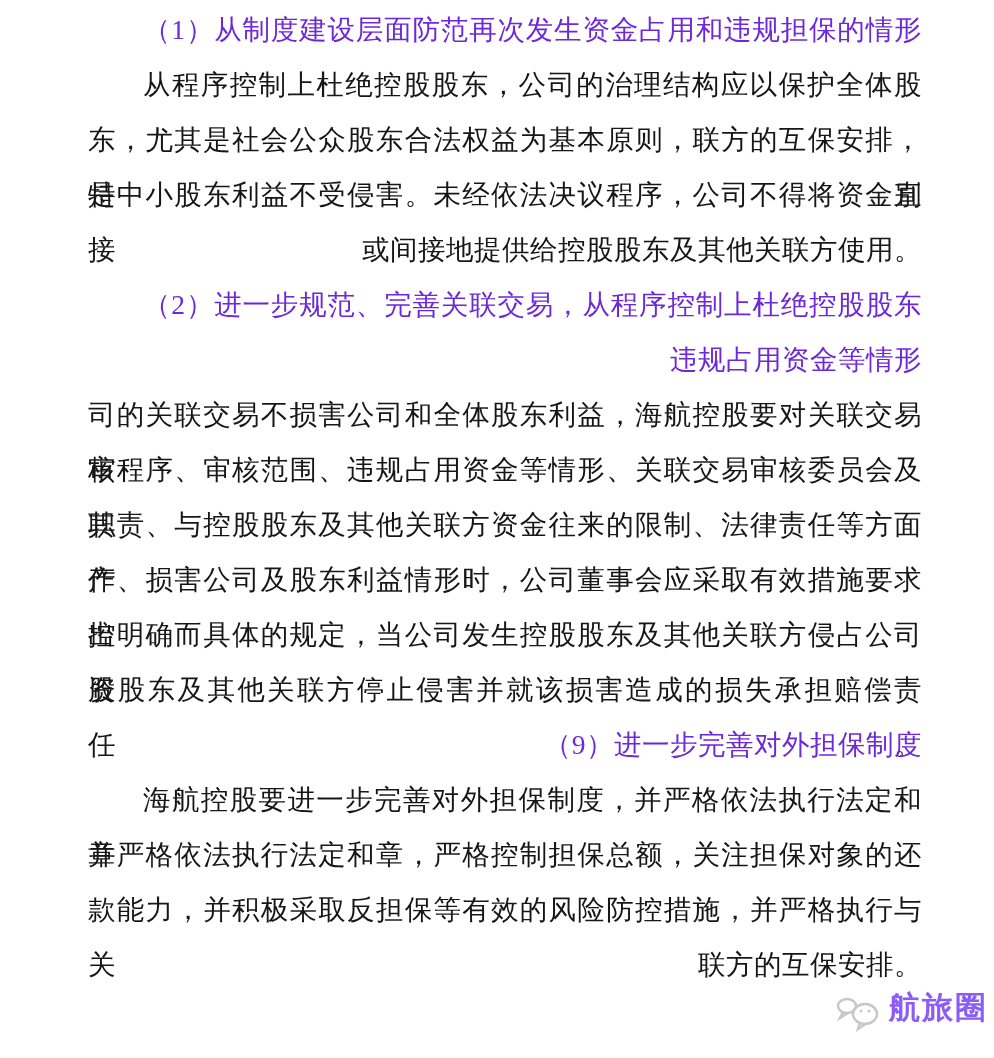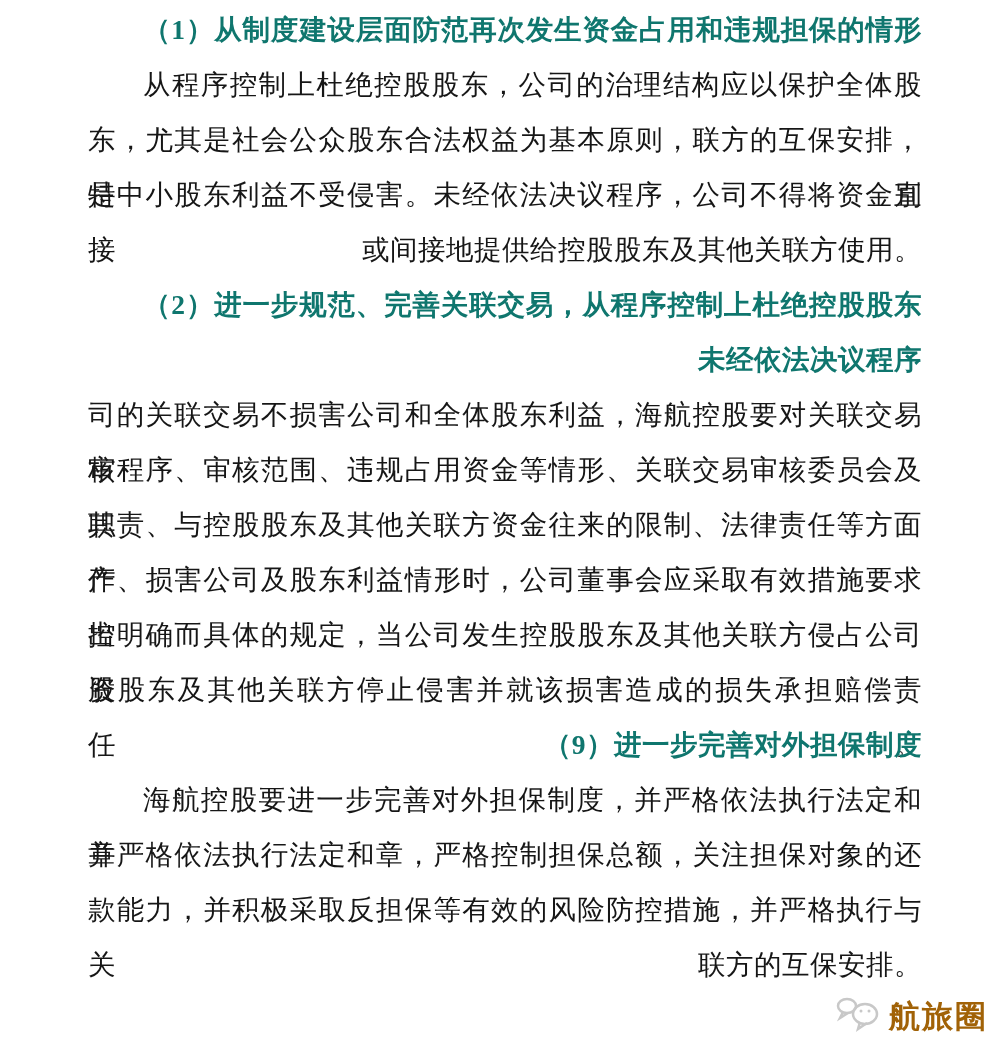--- a/index.html
+++ b/index.html
@@ -32,31 +32,31 @@
   }
   .line.full {
     white-space: normal;
     text-align: justify;
     text-align-last: justify;
   }
   .line.indent {
     text-indent: 2em;
   }
   .line.heading {
-    font-weight: 700;
-    color: #0f766e;
+    font-weight: 400;
+    color: #6d28d9;
   }
   .watermark {
     position: absolute;
     right: 6px;
     bottom: 26px;
     display: flex;
-    align-items: flex-end;
+    align-items: flex-start;
     gap: 6px;
-    color: #a16207;
+    color: #8b5cf6;
     user-select: none;
   }
   .watermark .wm-label {
     font-size: 31px;
     font-weight: 700;
     letter-spacing: 2px;
     line-height: 1;
   }
   .watermark svg {
     display: block;
@@ -67,21 +67,21 @@
 
 <div class="page">
 
   <div class="text-column">
     <div class="line heading indent full">（1）从制度建设层面防范再次发生资金占用和违规担保的情形</div>
     <div class="line indent full">从程序控制上杜绝控股股东，公司的治理结构应以保护全体股</div>
     <div class="line full">东，尤其是社会公众股东合法权益为基本原则，联方的互保安排，特别</div>
     <div class="line full">是中小股东利益不受侵害。未经依法决议程序，公司不得将资金直接</div>
     <div class="line">或间接地提供给控股股东及其他关联方使用。</div>
     <div class="line heading indent full">（2）进一步规范、完善关联交易，从程序控制上杜绝控股股东</div>
-    <div class="line heading">未经依法决议程序</div>
+    <div class="line heading">违规占用资金等情形</div>
     <div class="line full">司的关联交易不损害公司和全体股东利益，海航控股要对关联交易审</div>
     <div class="line full">核程序、审核范围、违规占用资金等情形、关联交易审核委员会及其</div>
     <div class="line full">职责、与控股股东及其他关联方资金往来的限制、法律责任等方面作</div>
     <div class="line full">产、损害公司及股东利益情形时，公司董事会应采取有效措施要求控</div>
     <div class="line full">出明确而具体的规定，当公司发生控股股东及其他关联方侵占公司资</div>
     <div class="line full">股股东及其他关联方停止侵害并就该损害造成的损失承担赔偿责任。</div>
     <div class="line heading indent">（9）进一步完善对外担保制度</div>
     <div class="line indent full">海航控股要进一步完善对外担保制度，并严格依法执行法定和章</div>
     <div class="line full">并严格依法执行法定和章，严格控制担保总额，关注担保对象的还</div>
     <div class="line full">款能力，并积极采取反担保等有效的风险防控措施，并严格执行与关</div>

